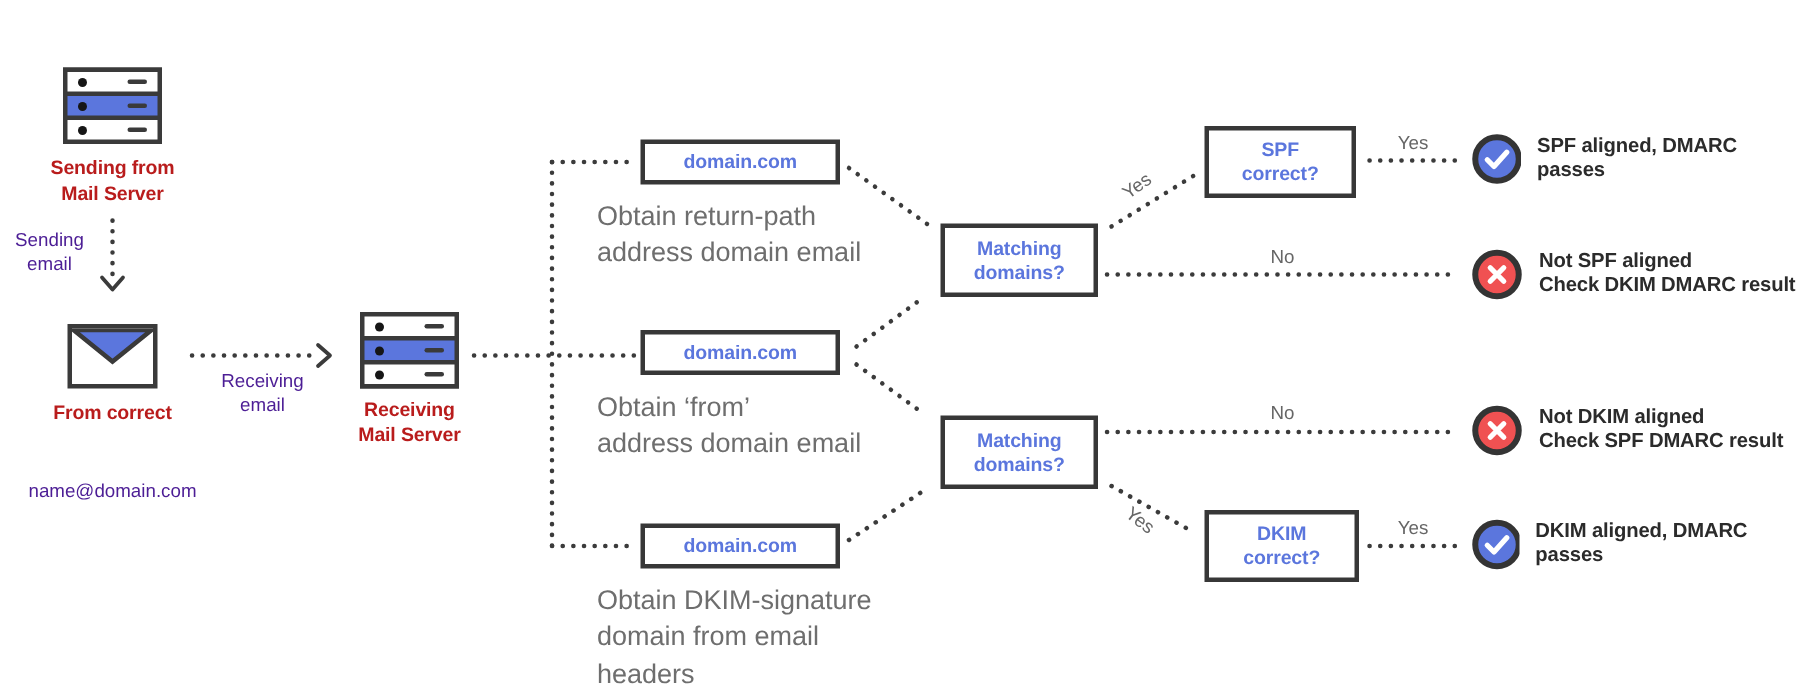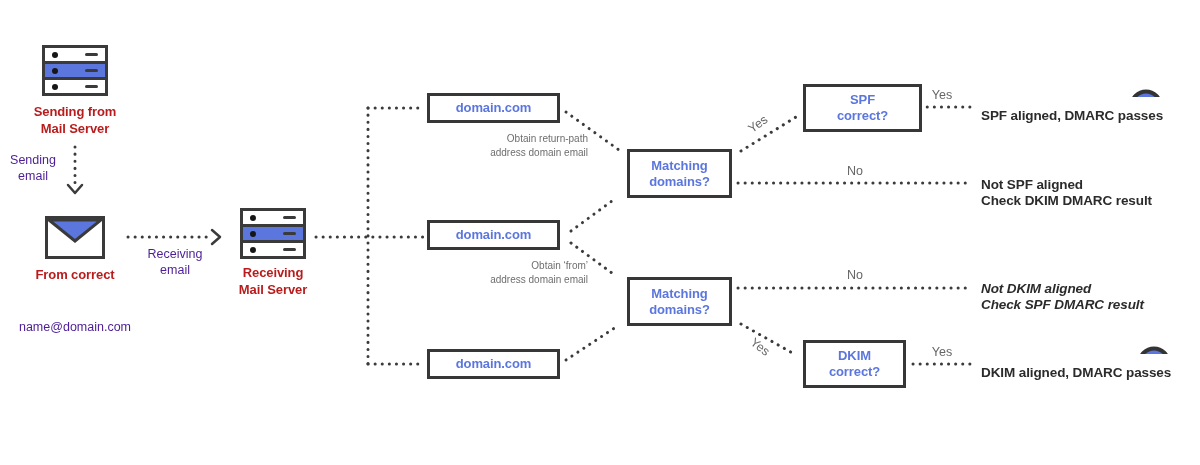--- a/index.html
+++ b/index.html
@@ -7,35 +7,35 @@
   .stage { position: relative; width: 1200px; height: 465px; background: #ffffff; overflow: hidden; }
 
   svg.connectors { position: absolute; left: 0; top: 0; }
   .dotline { fill: none; stroke: #3b3b3b; stroke-width: 3; stroke-dasharray: 0.1 7; stroke-linecap: round; }
   .arrowhead { fill: none; stroke: #3b3b3b; stroke-width: 2.5; stroke-linecap: round; stroke-linejoin: round; }
 
   .node-box { position: absolute; border: 3.5px solid #373737; background: #fff;
               display: flex; flex-direction: column; align-items: center; justify-content: center; text-align: center; }
   .blue-bold { color: #5b76dd; font-weight: 700; font-size: 13px; line-height: 1.22; letter-spacing: -0.1px; }
 
-  .caption    { position: absolute; color: #6e6e6e; font-size: 10px; line-height: 1.35; text-align: right; }
+  .caption    { position: absolute; color: #6e6e6e; font-size: 18px; line-height: 1.35; text-align: left; }
   .bold-label { position: absolute; color: #b91c1c; font-weight: 700; font-size: 13px; line-height: 1.32; text-align: center; letter-spacing: -0.1px; }
   .gray-label { position: absolute; color: #4c1d95; font-size: 12.5px; line-height: 1.3; text-align: center; }
   .edge-label { position: absolute; color: #666666; font-size: 12.5px; text-align: center; }
 
   .server { position: absolute; width: 66px; border: 3px solid #3a3a3a; background: #3a3a3a;
             display: flex; flex-direction: column; gap: 3px; }
   .srow { height: 13px; background: #fff; display: flex; align-items: center; justify-content: space-between; padding: 0 7px; }
   .srow.blue { background: #5b76dd; }
   .sdot { width: 6px; height: 6px; border-radius: 50%; background: #161616; }
   .sdash { width: 13px; height: 3px; background: #3a3a3a; border-radius: 1.5px; }
 
   .envelope { position: absolute; width: 60px; height: 43px; border: 3px solid #3a3a3a; background: #fff; }
 
-  .result-row { position: absolute; display: flex; align-items: flex-end; gap: 11px; height: 34px; flex-direction: column; }
+  .result-row { position: absolute; display: flex; align-items: flex-start; gap: 11px; height: 34px; }
   .result-text { color: #2b2b2b; font-weight: 700; font-size: 13.5px; line-height: 15.5px; letter-spacing: -0.1px; }
 </style>
 </head>
 <body>
 
 <div class="stage">
 
   <svg class="connectors" width="1200" height="465">
     <path class="dotline" d="M75,147 L75,189"></path>
     <path class="arrowhead" d="M68,185 L75,193 L82,185"></path>
@@ -125,30 +125,34 @@
     <div class="blue-bold">domain.com</div>
   </div>
   <div class="caption" style="left:398px; top:259px; width:190px;">
     <div>Obtain ‘from’</div>
     <div>address domain email</div>
   </div>
 
   <div class="node-box" style="left:427px; top:349px; width:133px; height:30px;">
     <div class="blue-bold">domain.com</div>
   </div>
+  <div class="caption" style="left:398px; top:388px; width:190px;">
+    <div>Obtain DKIM-signature</div>
+    <div>domain from email headers</div>
+  </div>
 
   <div class="node-box" style="left:627px; top:149px; width:105px; height:49px;">
     <div class="blue-bold">Matching</div>
     <div class="blue-bold">domains?</div>
   </div>
   <div class="node-box" style="left:627px; top:277px; width:105px; height:49px;">
     <div class="blue-bold">Matching</div>
     <div class="blue-bold">domains?</div>
   </div>
-  <div class="node-box" style="left:803px; top:84px; width:119px; height:48px;">
+  <div class="node-box" style="left:803px; top:84px; width:101px; height:48px;">
     <div class="blue-bold">SPF</div>
     <div class="blue-bold">correct?</div>
   </div>
   <div class="node-box" style="left:803px; top:340px; width:103px; height:48px;">
     <div class="blue-bold">DKIM</div>
     <div class="blue-bold">correct?</div>
   </div>
 
   <div class="edge-label" style="left:738px; top:117px; width:40px; transform:rotate(-36deg);">Yes</div>
   <div class="edge-label" style="left:913px; top:88px; width:58px;">Yes</div>
@@ -169,21 +173,21 @@
     <svg width="34" height="34">
       <circle cx="17" cy="17" r="14.5" fill="#f05152" stroke="#343434" stroke-width="4"></circle>
       <path d="M12.5,12.5 L21.5,21.5 M21.5,12.5 L12.5,21.5" fill="none" stroke="#ffffff" stroke-width="3.5" stroke-linecap="round"></path>
     </svg>
     <div class="result-text">
       <div>Not SPF aligned</div>
       <div>Check DKIM DMARC result</div>
     </div>
   </div>
 
-  <div class="result-row" style="left:981px; top:270px;font-style:italic;">
+  <div class="result-row" style="left:981px; top:270px;">
     <svg width="34" height="34">
       <circle cx="17" cy="17" r="14.5" fill="#f05152" stroke="#343434" stroke-width="4"></circle>
       <path d="M12.5,12.5 L21.5,21.5 M21.5,12.5 L12.5,21.5" fill="none" stroke="#ffffff" stroke-width="3.5" stroke-linecap="round"></path>
     </svg>
     <div class="result-text">
       <div>Not DKIM aligned</div>
       <div>Check SPF DMARC result</div>
     </div>
   </div>
 

